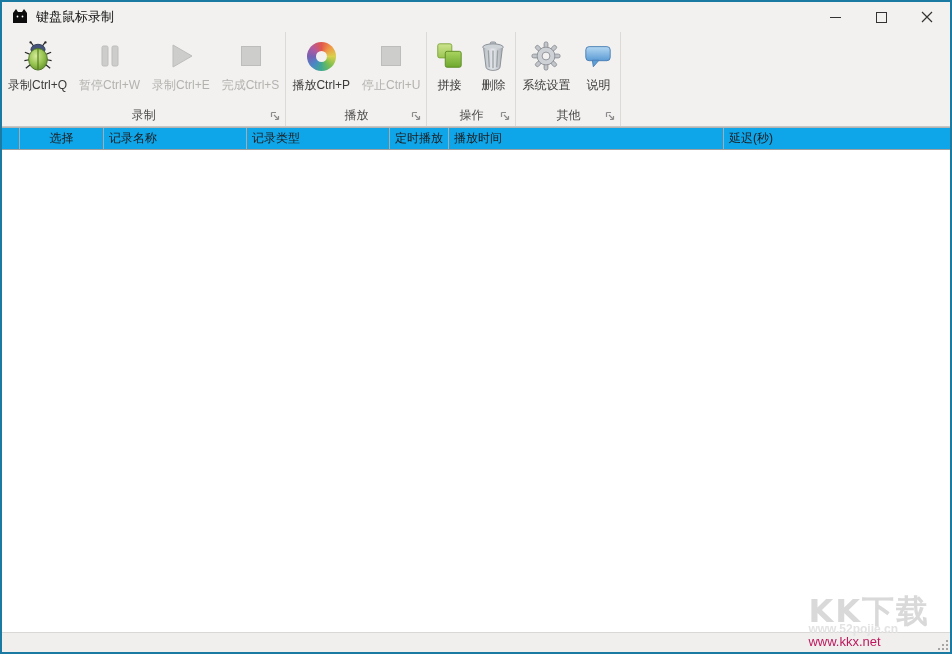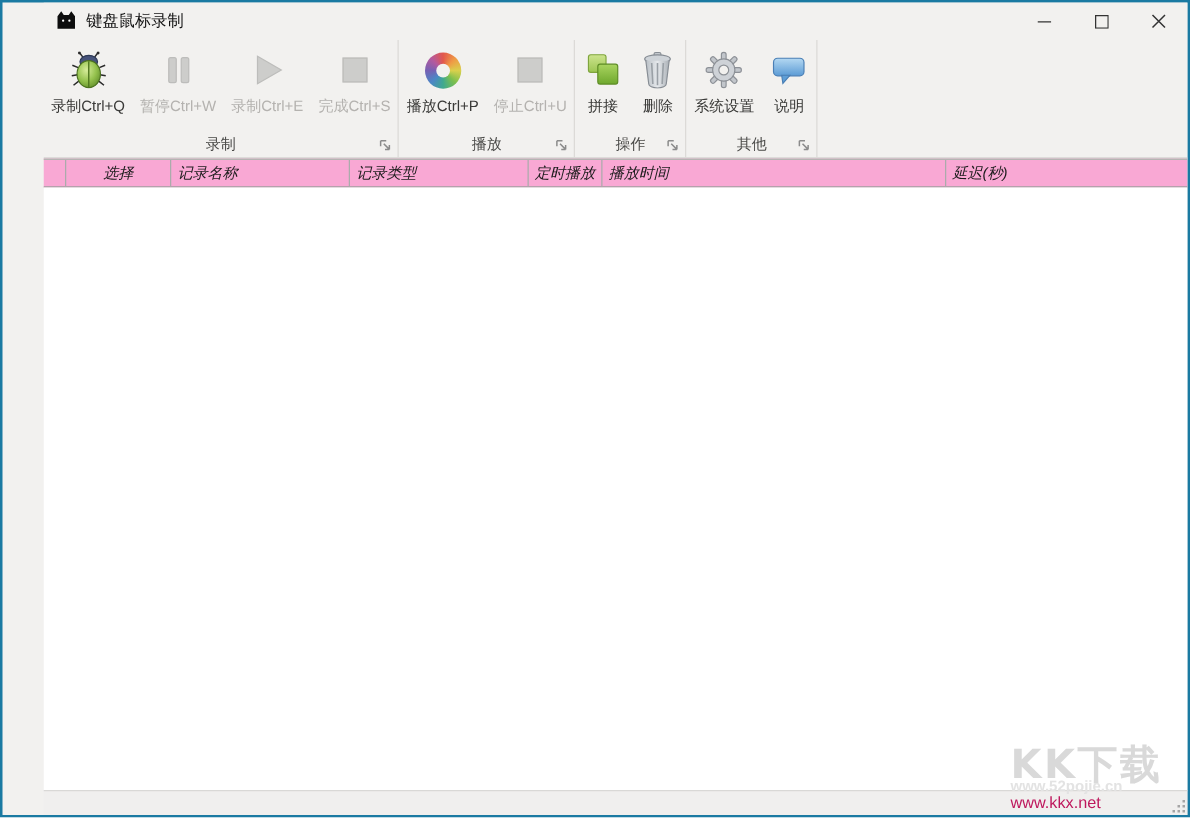--- a/index.html
+++ b/index.html
@@ -2,21 +2,21 @@
 <html><head>
 <meta charset="utf-8">
 <style>
   * { margin:0; padding:0; box-sizing:border-box; }
   html,body { width:952px; height:654px; font-family:"Liberation Sans","DejaVu Sans",sans-serif; }
   .window {
     width:952px; height:654px;
     border:2px solid #1a7aa2;
     background:#f2f1ef;
     display:flex; flex-direction:column;
-    position:relative; overflow:hidden;padding-left:33px;
+    position:relative; overflow:hidden;
   }
   
   .titlebar { height:30px; background:#f2f1ef; display:flex; align-items:center; flex-shrink:0; }
   .app-icon { width:18px; height:18px; margin-left:9px; margin-right:7px; }
   .title-text { font-size:13px; color:#111; }
   .win-controls { margin-left:auto; display:flex; height:100%; }
   .win-btn { width:46px; height:100%; display:flex; align-items:center; justify-content:center; }
   .win-btn svg { display:block; }
   
   .ribbon { height:95px; display:flex; background:#f2f1ef; border-bottom:1px solid #c8c6c4; flex-shrink:0; }
@@ -30,21 +30,21 @@
   .grp-label { flex:1; text-align:center; font-size:12px; color:#4a4a48; }
   .launcher { position:absolute; right:4px; bottom:4px; width:11px; height:11px; }
   .rib-fill { flex:1; }
   
   .donut { width:29px; height:29px; border-radius:50%; position:relative;
     background:conic-gradient(#e2574c,#ef9a45,#d9d04c,#7bbf4e,#3fa98f,#4b87c6,#7661b4,#b45a9e,#e2574c); }
   .donut::after { content:""; position:absolute; left:9px; top:9px; width:11px; height:11px; border-radius:50%; background:#f2f1ef; }
   
   .sq-gray { width:20px; height:20px; background:#cdcdcb; border:1px solid #bdbdbb; }
   
-  .table-header { height:23px; display:flex; background:#f9a8d4; border-bottom:1px solid #9f9f9f; border-top:1px solid #b5b4b2; flex-shrink:0; font-size:12px; color:#1c1c1c;font-style:italic; }
+  .table-header { height:23px; display:flex; background:#0ea5e9; border-bottom:1px solid #9f9f9f; border-top:1px solid #b5b4b2; flex-shrink:0; font-size:12px; color:#1c1c1c; }
   .th { border-right:1px solid #ababab; display:flex; align-items:center; padding:0 5px; overflow:hidden; white-space:nowrap; }
   .th.center { justify-content:center; }
   .c0{width:18px; padding:0;} .c1{width:84px;} .c2{width:143px;} .c3{width:143px;} .c4{width:147px;} .c5{width:59px;} .c6{width:275px;} .c7{flex:1; border-right:none;}
   
   .content { flex:1; background:#ffffff; position:relative; }
   
   .statusbar { height:20px; background:#f0efee; border-top:1px solid #d9d8d6; flex-shrink:0; position:relative; }
   .grip { position:absolute; right:1px; bottom:1px; }
   
   .watermark { position:absolute; right:20px; bottom:4px; text-align:left; pointer-events:none; z-index:5; }

